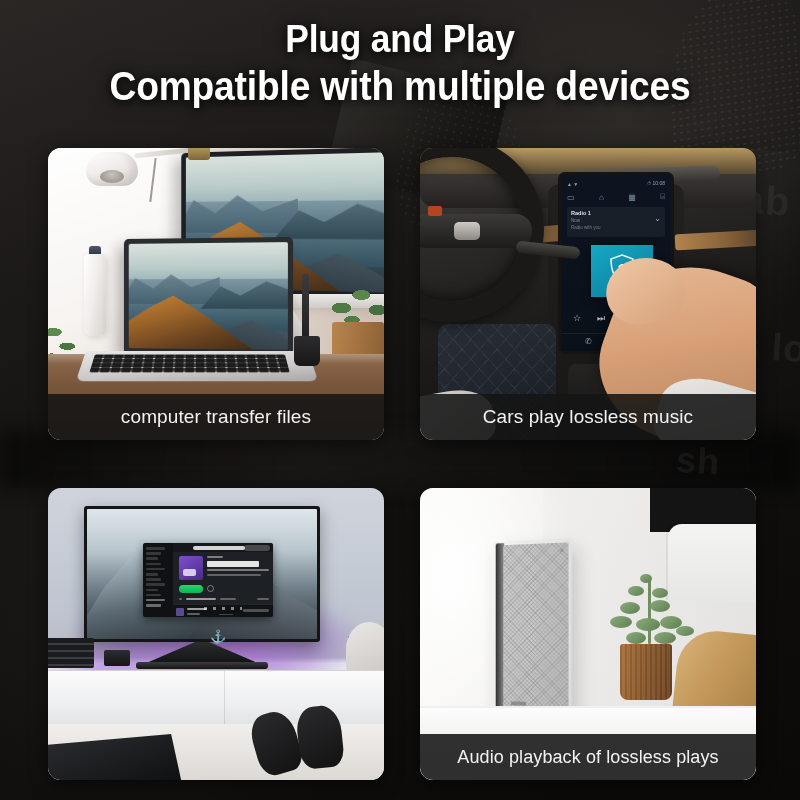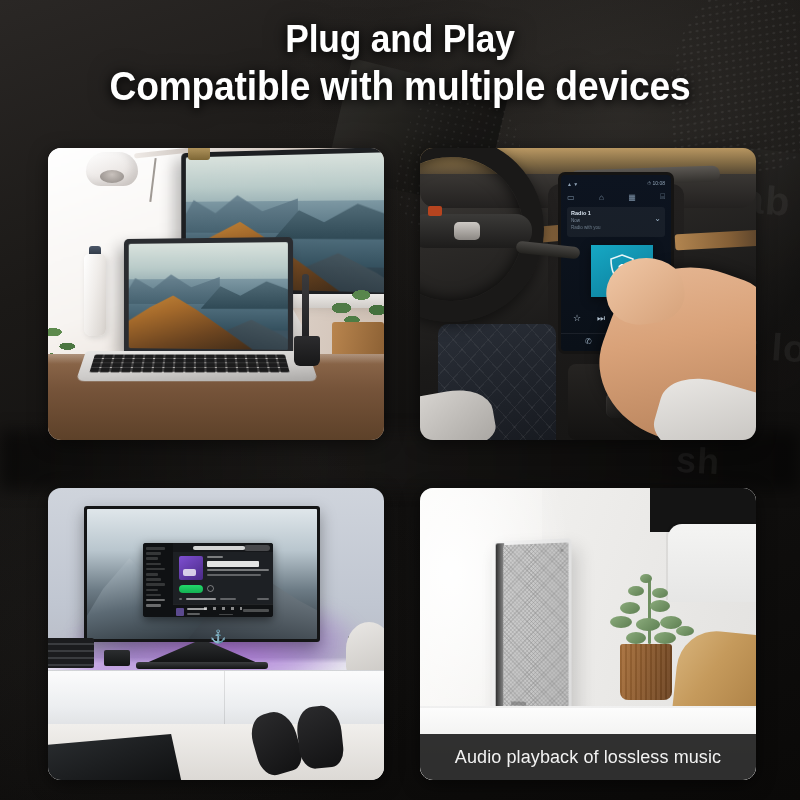--- a/index.html
+++ b/index.html
@@ -790,20 +790,21 @@
             <div class="land-ridge"></div>
           </div>
         </div>
         <div class="laptop-base">
           <div class="keyboard"></div>
         </div>
 
         <div class="pen"></div>
         <div class="pen-cup"></div>
       </div>
+      <div class="caption">computer transfer files</div>
     </div>
 
     <div class="card">
       <div class="scene">
         <div class="car-bg"></div>
         <div class="windshield"></div>
         <div class="dash-top"></div>
         <div class="dash-vent"></div>
 
         <div class="console"></div>
@@ -854,20 +855,21 @@
         <div class="wheel-spoke"></div>
         <div class="wheel-btn"></div>
         <div class="wheel-btn2"></div>
         <div class="stalk"></div>
 
         <div class="sleeve2"></div>
         <div class="arm"></div>
         <div class="sleeve"></div>
         <div class="hand"></div>
       </div>
+      <div class="caption">Cars play lossless music</div>
     </div>
 
     <div class="card">
       <div class="scene">
         <div class="tv-bg"></div>
         <div class="tv-glow"></div>
         <div class="tv-glow2"></div>
 
         <div class="tv">
           <div class="tv-screen">
@@ -981,17 +983,17 @@
         <div class="speaker-shadow"></div>
         <div class="speaker">
           <div class="speaker-edge"></div>
           <div class="speaker-mesh"></div>
           <div class="speaker-dot"></div>
           <div class="speaker-brand"></div>
         </div>
 
         <div class="spk-counter"></div>
       </div>
-      <div class="caption small">Audio playback of lossless music</div>
+      <div class="caption small">Audio playback of lossless plays</div>
     </div>
 
   </div>
 </div>
 
 </body></html>

